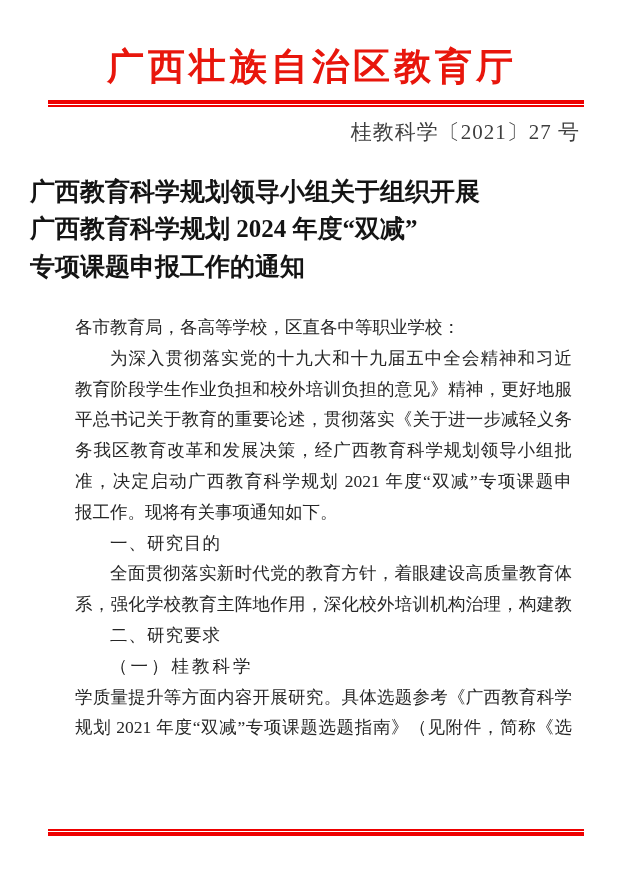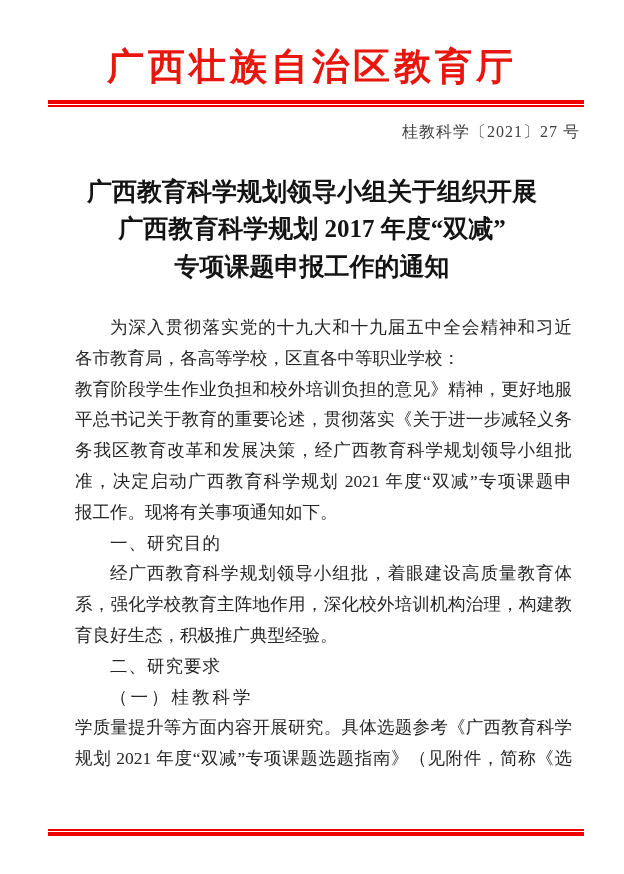--- a/index.html
+++ b/index.html
@@ -34,32 +34,31 @@
     left: 48px;
     width: 536px;
     height: 1px;
     border-top: 4px solid var(--line-red, #ee0000);
     border-bottom: 2px solid var(--line-red, #ee0000);
   }
   .doc-number {
     position: absolute;
     top: 119px;
     right: 44px;
-    font-size: 16px;
+    font-size: 21px;
     line-height: 26px;
     color: var(--docnum-color, #3e3e3e);
     letter-spacing: 1px;
     white-space: nowrap;
   }
   .title-block {
     position: absolute;
     top: 173px;
     left: 30px;
     width: 564px;
-    text-align: center;
     font-size: 25px;
     line-height: 37.4px;
     font-weight: bold;
     color: var(--title-color, #141414);
   }
   .body-block {
     position: absolute;
     top: 312px;
     left: 75px;
     width: 497px;
@@ -106,36 +105,35 @@
 <div class="page">
 
   <div class="org-name">广西壮族自治区教育厅</div>
 
   <div class="sep-top"></div>
 
   <div class="doc-number">桂教科学〔2021〕27 号</div>
 
   <div class="title-block">
       <div>广西教育科学规划领导小组关于组织开展</div>
-      <div>广西教育科学规划 2017 年度“双减”</div>
+      <div>广西教育科学规划 2024 年度“双减”</div>
       <div>专项课题申报工作的通知</div>
     </div>
 
   <div class="body-block">
+      <div class="body-line plain">各市教育局，各高等学校，区直各中等职业学校：</div>
       <div class="body-line indent fill">为深入贯彻落实党的十九大和十九届五中全会精神和习近</div>
-      <div class="body-line plain">各市教育局，各高等学校，区直各中等职业学校：</div>
       <div class="body-line plain fill">教育阶段学生作业负担和校外培训负担的意见》精神，更好地服</div>
       <div class="body-line plain fill">平总书记关于教育的重要论述，贯彻落实《关于进一步减轻义务</div>
       <div class="body-line plain fill">务我区教育改革和发展决策，经广西教育科学规划领导小组批</div>
       <div class="body-line plain fill">准，决定启动广西教育科学规划 2021 年度“双减”专项课题申</div>
       <div class="body-line plain">报工作。现将有关事项通知如下。</div>
       <div class="body-line heading">一、研究目的</div>
-      <div class="body-line indent fill">经广西教育科学规划领导小组批，着眼建设高质量教育体</div>
+      <div class="body-line indent fill">全面贯彻落实新时代党的教育方针，着眼建设高质量教育体</div>
       <div class="body-line plain fill">系，强化学校教育主阵地作用，深化校外培训机构治理，构建教</div>
-      <div class="body-line plain">育良好生态，积极推广典型经验。</div>
       <div class="body-line heading">二、研究要求</div>
       <div class="body-line sub">（一）桂教科学</div>
       <div class="body-line plain fill">学质量提升等方面内容开展研究。具体选题参考《广西教育科学</div>
       <div class="body-line plain fill">规划 2021 年度“双减”专项课题选题指南》（见附件，简称《选</div>
     </div>
 
   <div class="sep-bottom"></div>
 
 </div>
 

